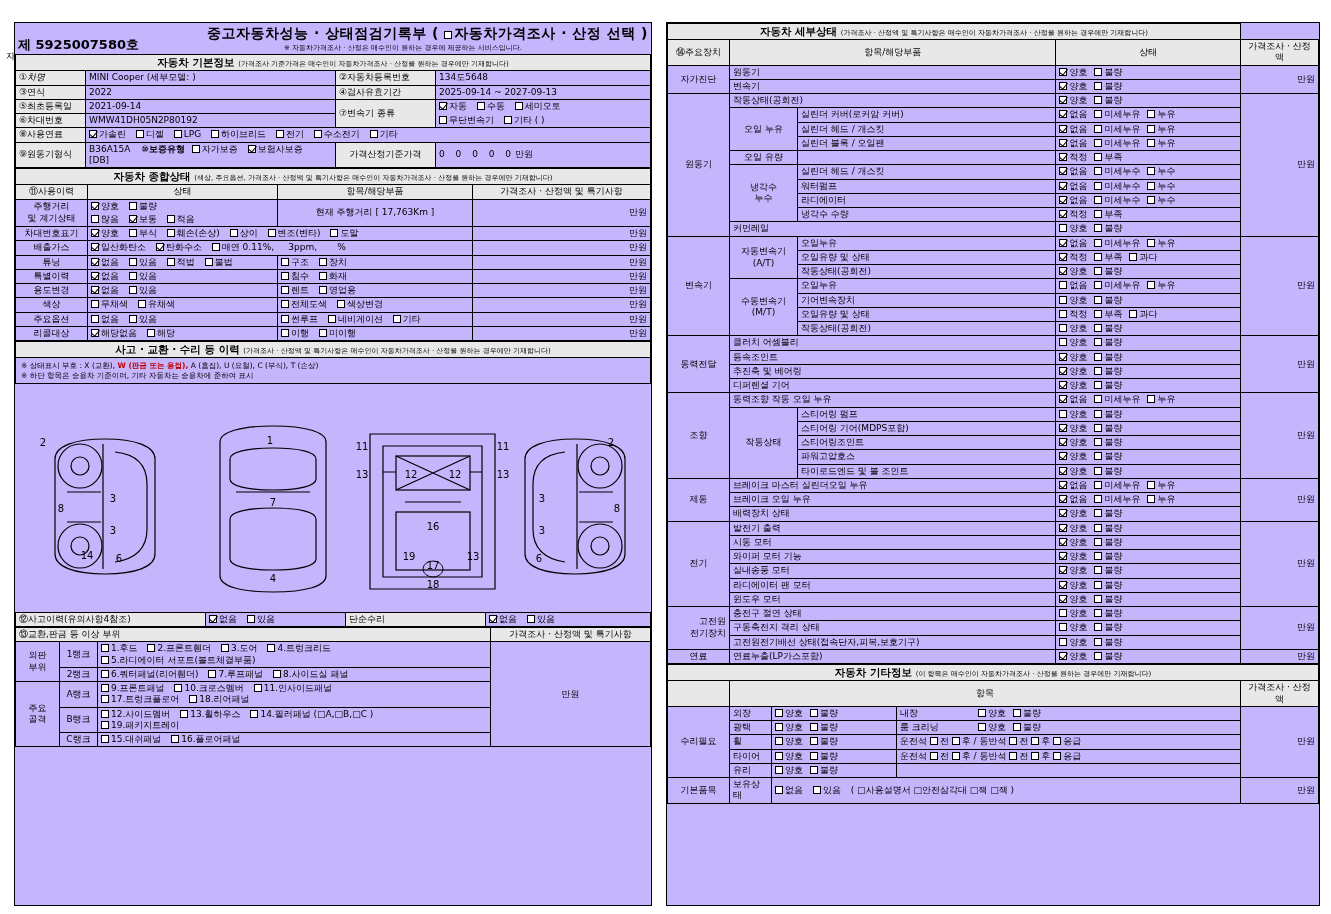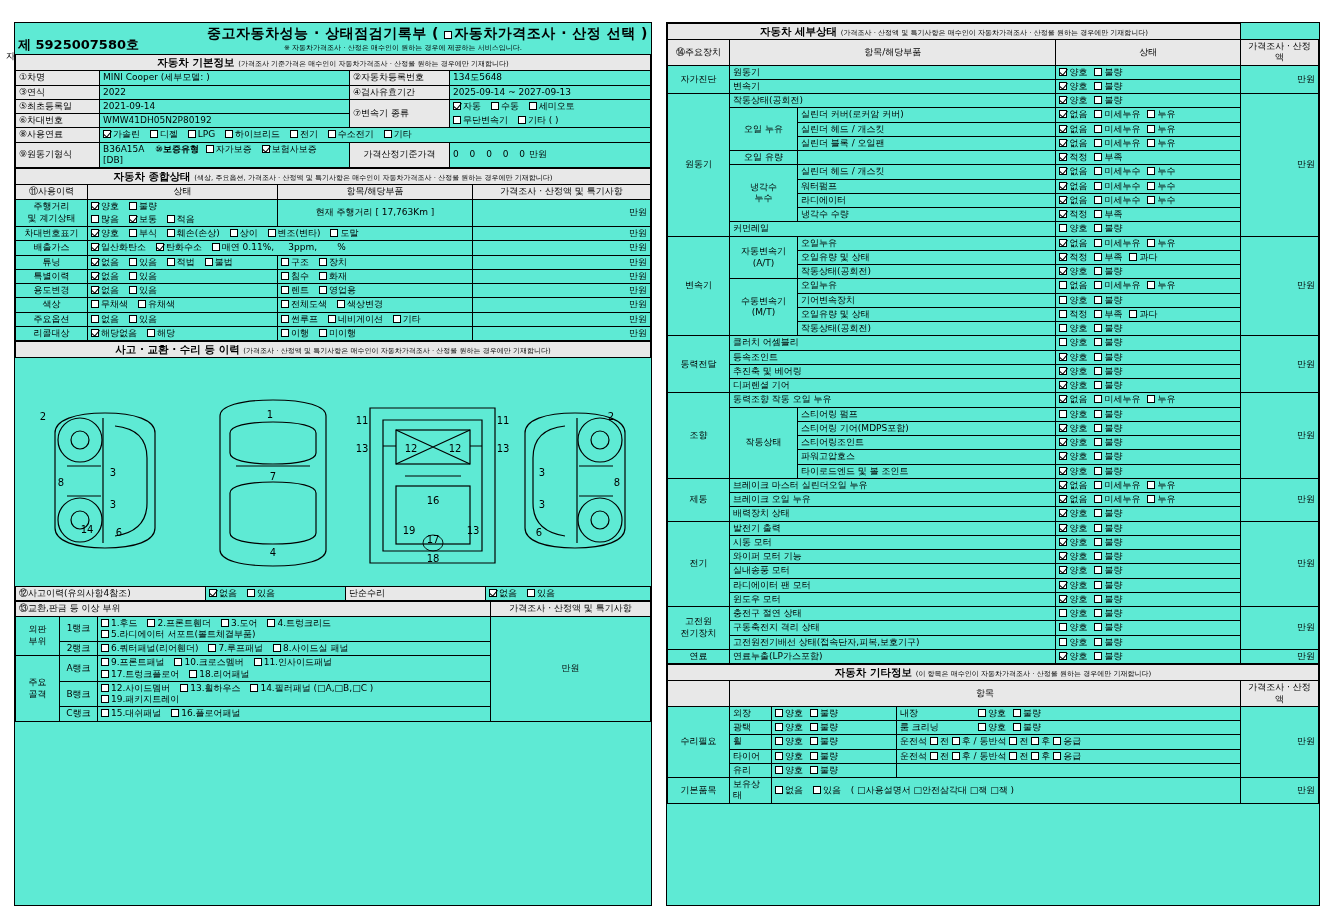--- a/index.html
+++ b/index.html
@@ -12,21 +12,21 @@
     font-size: 9px;
     color: #000;
   }
   .page { position: relative; width: 1331px; height: 914px; }
   .sheet { position: absolute; }
   .hdr { font-size: 9px; margin-top: 44px; }
   .hdr-left { left: 6px; top: 6px; }
   .frame {
     position: absolute;
     border: 1.5px solid #000;
-    background: #5eead4;
+    background: #c4b5fd;
   }
   #left-frame { left: 14px; top: 22px; width: 638px; height: 884px; }
   #right-frame { left: 666px; top: 22px; width: 654px; height: 884px; }
 
   table { border-collapse: collapse; width: 100%; }
   td, th { border: 1px solid #000; padding: 1px 3px; vertical-align: middle; font-size: 9px; line-height: 1.25; }
   .c { text-align: center; }
   .r { text-align: right; }
   .shade { background: #e8e8e8; }
   .b { font-weight: bold; }
@@ -85,21 +85,21 @@
 
     <table>
       <tbody>
           <tr>
         <td colspan="4" class="secttl">
           <span>자동차 기본정보</span>
           <span class="tiny" style="font-weight:normal;">(가격조사 기준가격은 매수인이 자동차가격조사 · 산정을 원하는 경우에만 기재합니다)</span>
         </td>
       </tr>
       <tr>
-        <td class="shade" style="width:84px;">①차명</td>
+        <td class="shade" style="width:70px;font-style:italic;">①차명</td>
         <td style="width:250px;">MINI Cooper (세부모델: )</td>
         <td class="shade" style="width:100px;">②자동차등록번호</td>
         <td>134도5648</td>
       </tr>
       <tr>
         <td class="shade">③연식</td>
         <td>2022</td>
         <td class="shade">④검사유효기간</td>
         <td>2025-09-14 ~ 2027-09-13</td>
       </tr>
@@ -278,20 +278,34 @@
       </tr>
     </tbody>
       </table>
 
     <table>
       <tbody>
           <tr>
         <td class="secttl">
           <span>사고 · 교환 · 수리 등 이력</span>
           <span class="tiny" style="font-weight:normal;">(가격조사 · 산정액 및 특기사항은 매수인이 자동차가격조사 · 산정을 원하는 경우에만 기재합니다)</span>
+        </td>
+      </tr>
+      <tr>
+        <td class="hr-note" style="padding:3px 5px;">
+          <div>
+            <span>※ 상태표시 부호 : </span>
+            <span>X (교환),</span>
+            <span class="redw">W (판금 또는 용접),</span>
+            <span>A (흠집),</span>
+            <span>U (요철),</span>
+            <span>C (부식),</span>
+            <span>T (손상)</span>
+          </div>
+          <div>※ 하단 항목은 승용차 기준이며, 기타 자동차는 승용차에 준하여 표시</div>
         </td>
       </tr>
     </tbody>
       </table>
 
     <div class="carwrap">
       <svg width="636" height="228" viewBox="0 0 636 228" xmlns="http://www.w3.org/2000/svg">
         <g fill="none" stroke="#000" stroke-width="1.2">
 
           <path d="M30,60 L30,185 L150,185 L150,60 Z" stroke="none" fill="none"></path>
@@ -634,21 +648,21 @@
       <tr>
         <td colspan="2">라디에이터 팬 모터</td>
         <td><span class="opt"><span class="cb on"></span>양호</span><span class="opt"><span class="cb"></span>불량</span></td>
       </tr>
       <tr>
         <td colspan="2">윈도우 모터</td>
         <td><span class="opt"><span class="cb on"></span>양호</span><span class="opt"><span class="cb"></span>불량</span></td>
       </tr>
 
       <tr>
-        <td class="c" rowspan="3" style="line-height:1.3;">고전원<br>전기장치</td>
+        <td class="c" rowspan="3" style="line-height:1.3;text-align:right;">고전원<br>전기장치</td>
         <td colspan="2">충전구 절연 상태</td>
         <td><span class="opt"><span class="cb"></span>양호</span><span class="opt"><span class="cb"></span>불량</span></td>
         <td class="r" rowspan="3">만원</td>
       </tr>
       <tr>
         <td colspan="2">구동축전지 격리 상태</td>
         <td><span class="opt"><span class="cb"></span>양호</span><span class="opt"><span class="cb"></span>불량</span></td>
       </tr>
       <tr>
         <td colspan="2">고전원전기배선 상태(접속단자,피복,보호기구)</td>

